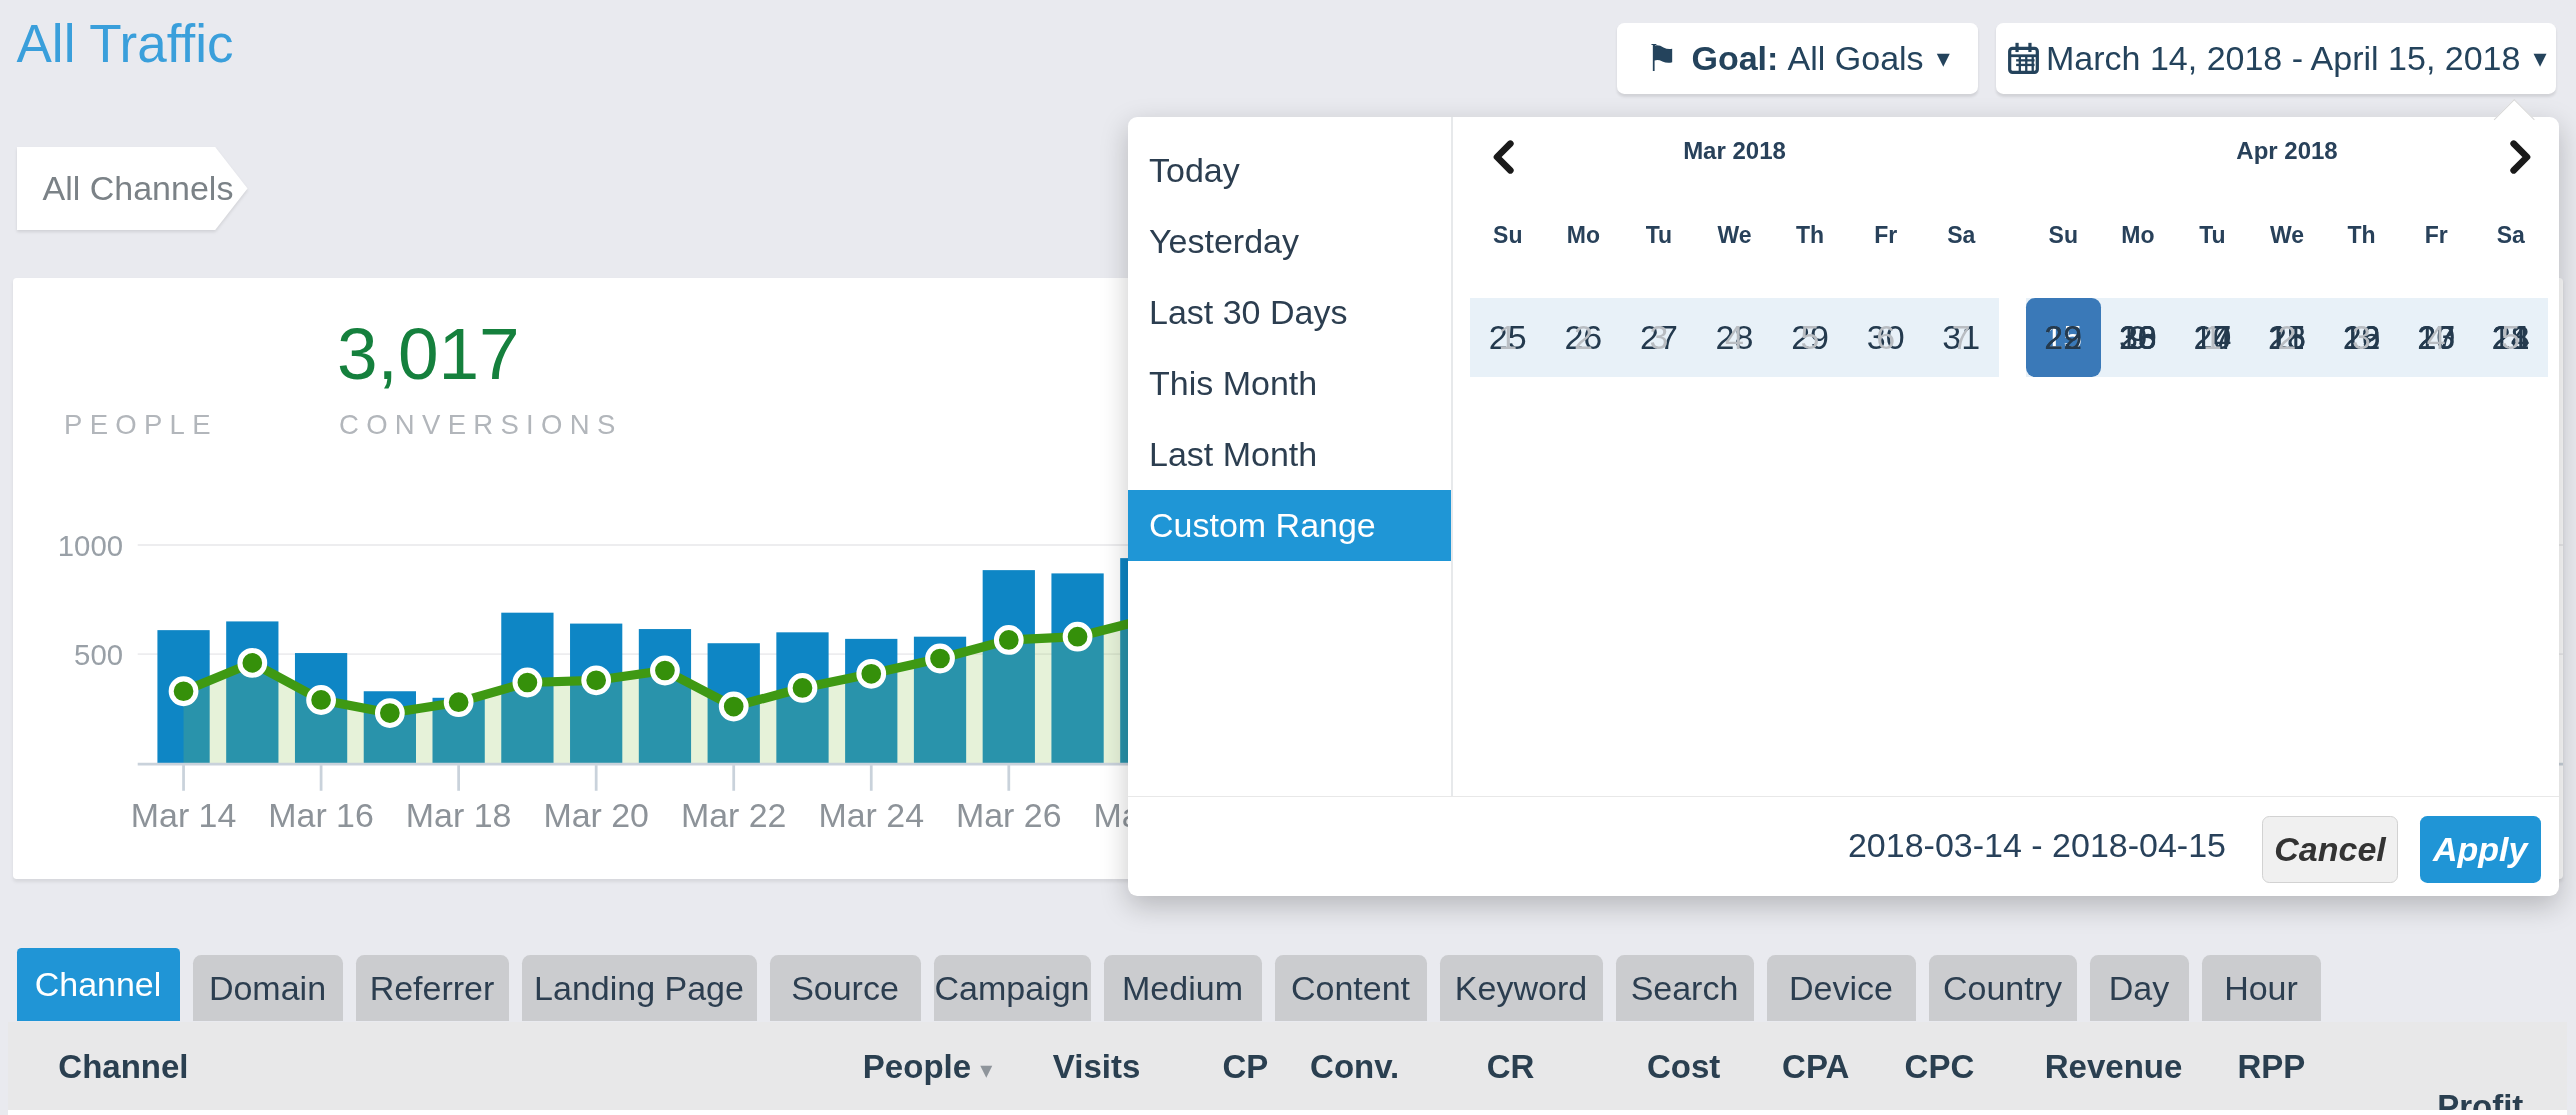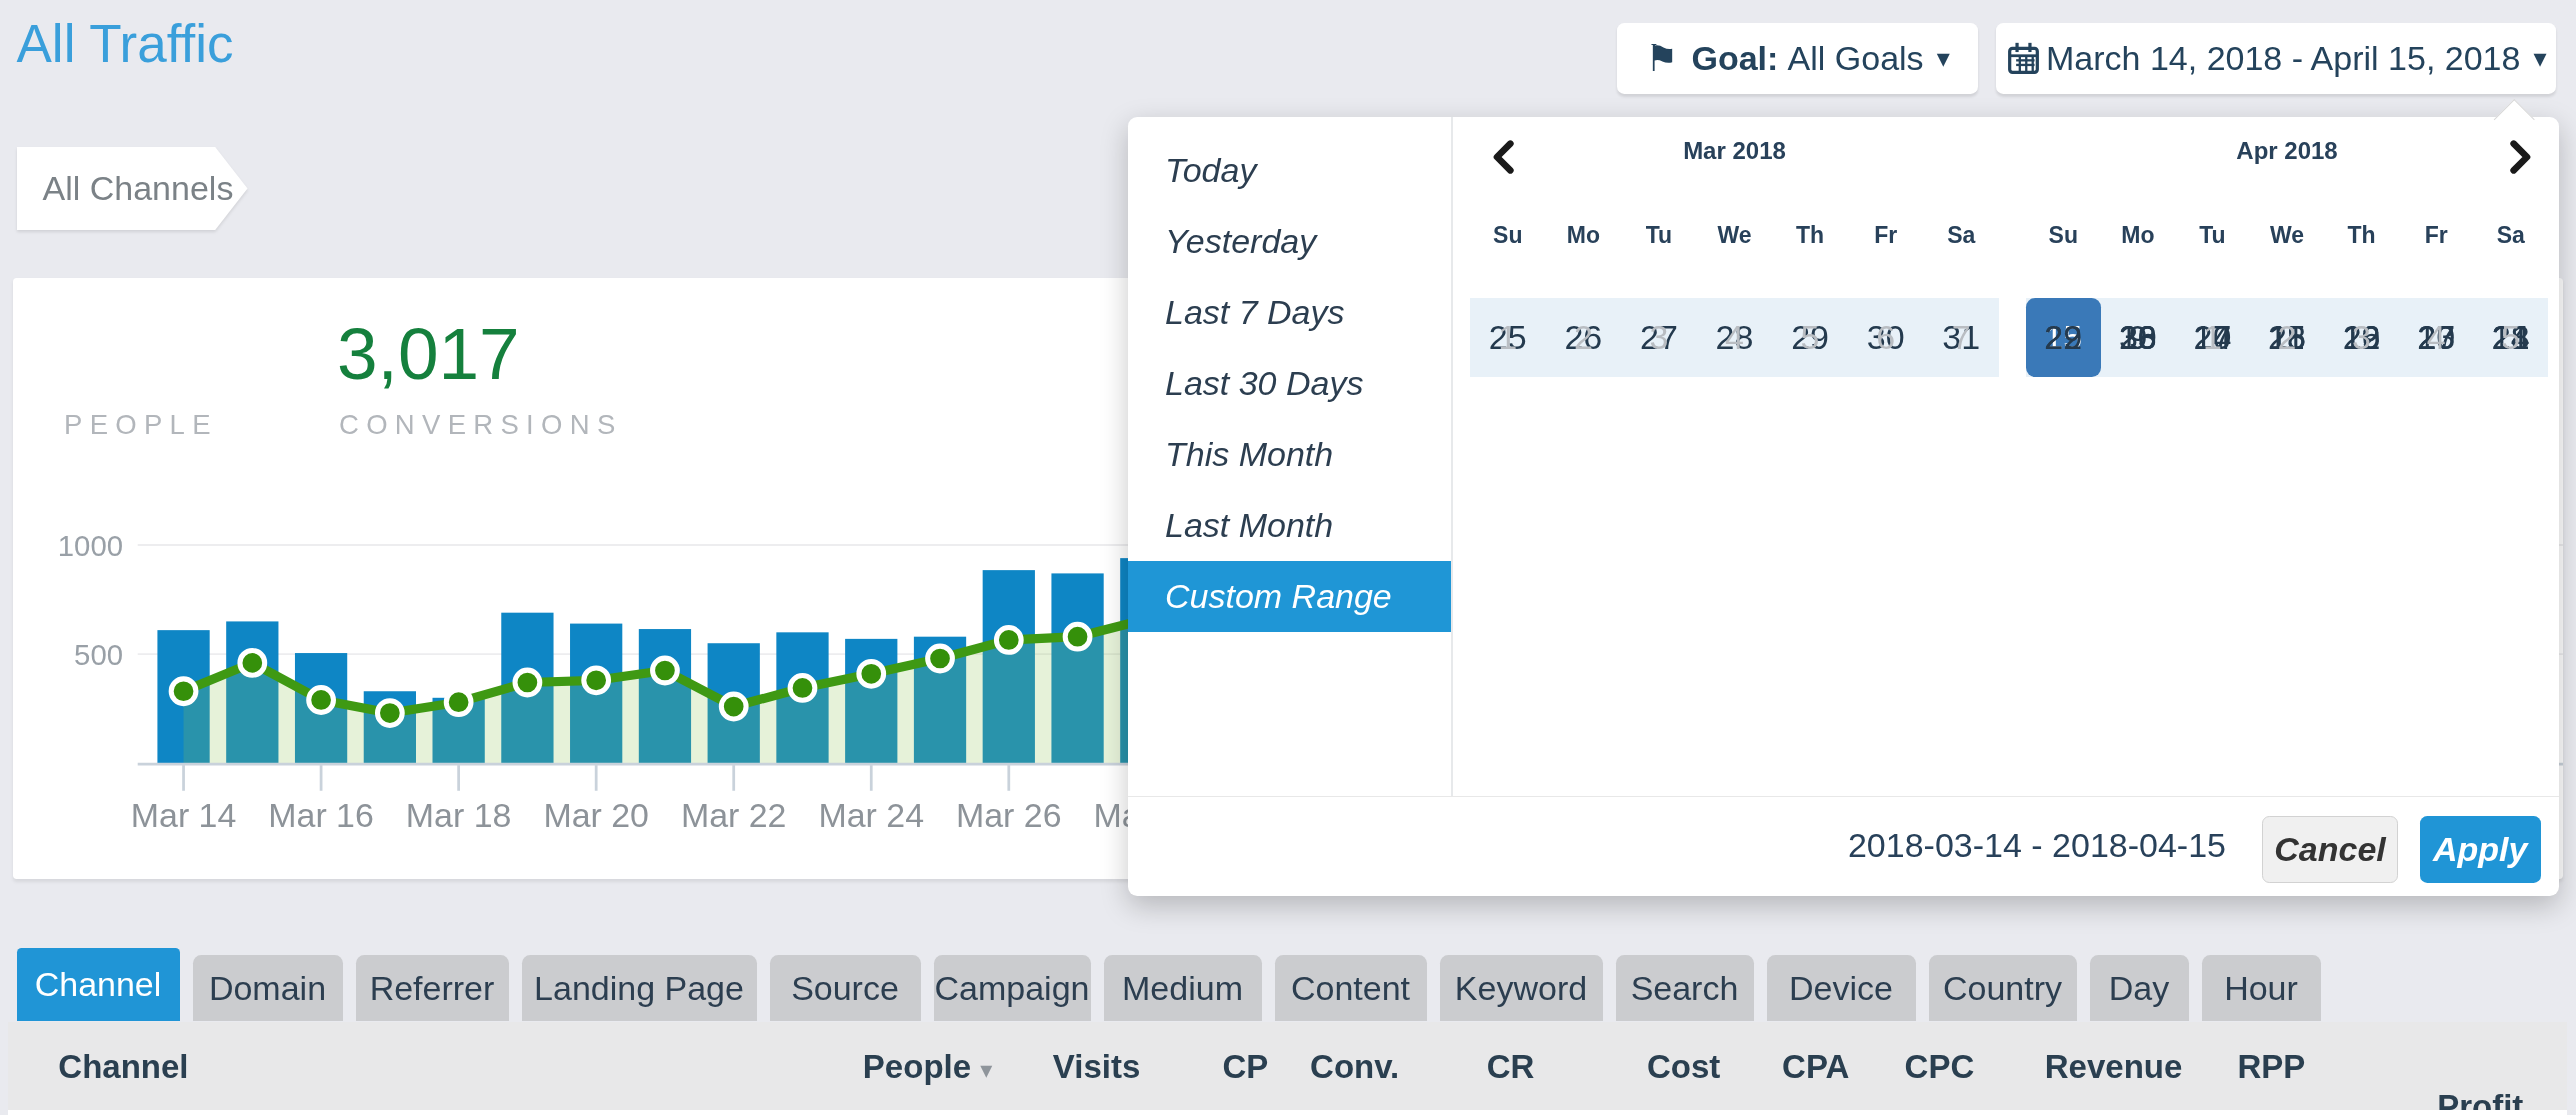--- a/index.html
+++ b/index.html
@@ -37,21 +37,21 @@
   #stat-conv-num{left:337px;top:312px;color:#15803d;}
   #stat-conv-label{left:339px;top:409px;}
   #chart-svg{left:13px;top:278px;}
 
   
   #dropdown{left:1128px;top:117px;width:1431px;height:779px;background:#fff;border-radius:9.2px;
             box-shadow:0 9.2px 27.5px rgba(0,0,0,.22);z-index:5;}
   #dd-notch{left:2500px;top:105px;width:27.5px;height:27.5px;background:#fff;transform:rotate(45deg);
             border-left:0.9px solid #d7d7d7;border-top:0.9px solid #d7d7d7;z-index:6;}
   #range-list{position:absolute;left:0;top:18.3px;width:323px;}
-  .range-item{height:71px;display:flex;align-items:center;padding-left:37px;font-size:34px;color:#2c3e50;cursor:pointer;font-style:italic;}
+  .range-item{height:71px;display:flex;align-items:center;padding-left:21px;font-size:34px;color:#2c3e50;cursor:pointer;}
   .range-item.active{background:#1f96d6;color:#fff;}
   #dd-divider{position:absolute;left:323px;top:0;width:1.8px;height:679px;background:#e7e9eb;}
   .month{position:absolute;top:0;}
   #month-0{left:342px;width:529px;}
   #month-1{left:898px;width:522px;}
   .month-header{position:absolute;top:18.3px;left:0;right:0;height:46px;}
   .month-title{position:absolute;left:0;right:0;text-align:center;font-size:24px;font-weight:bold;color:#28415a;top:1.8px;}
   .nav-arrow{position:absolute;top:1.8px;width:40px;height:40px;cursor:pointer;}
   .nav-prev{left:14.7px;} .nav-next{right:9.2px;}
   .weekdays,.week{display:grid;grid-template-columns:repeat(7,1fr);position:absolute;left:0;right:0;}
@@ -179,21 +179,20 @@
       <circle cx="1086" cy="394.53" r="13.5" fill="#35900a" stroke="#fff" stroke-width="5.5"></circle>
       <circle cx="1161" cy="390.96000000000004" r="13.5" fill="#35900a" stroke="#fff" stroke-width="5.5"></circle>
       <circle cx="1236" cy="371.92" r="13.5" fill="#35900a" stroke="#fff" stroke-width="5.5"></circle>
     </svg>
 
   <div class="abs" id="dd-notch"></div>
   <div class="abs" id="dropdown">
     <div id="range-list">
         <div class="range-item">Today</div>
         <div class="range-item">Yesterday</div>
-        <div class="range-item">Last 7 Days</div>
         <div class="range-item">Last 30 Days</div>
         <div class="range-item">This Month</div>
         <div class="range-item">Last Month</div>
         <div class="range-item active">Custom Range</div>
       </div>
     <div id="dd-divider"></div>
 
     <div class="month" id="month-0">
         <div class="month-header">
           <div class="nav-arrow nav-prev"><svg viewBox="0 0 30 30">

